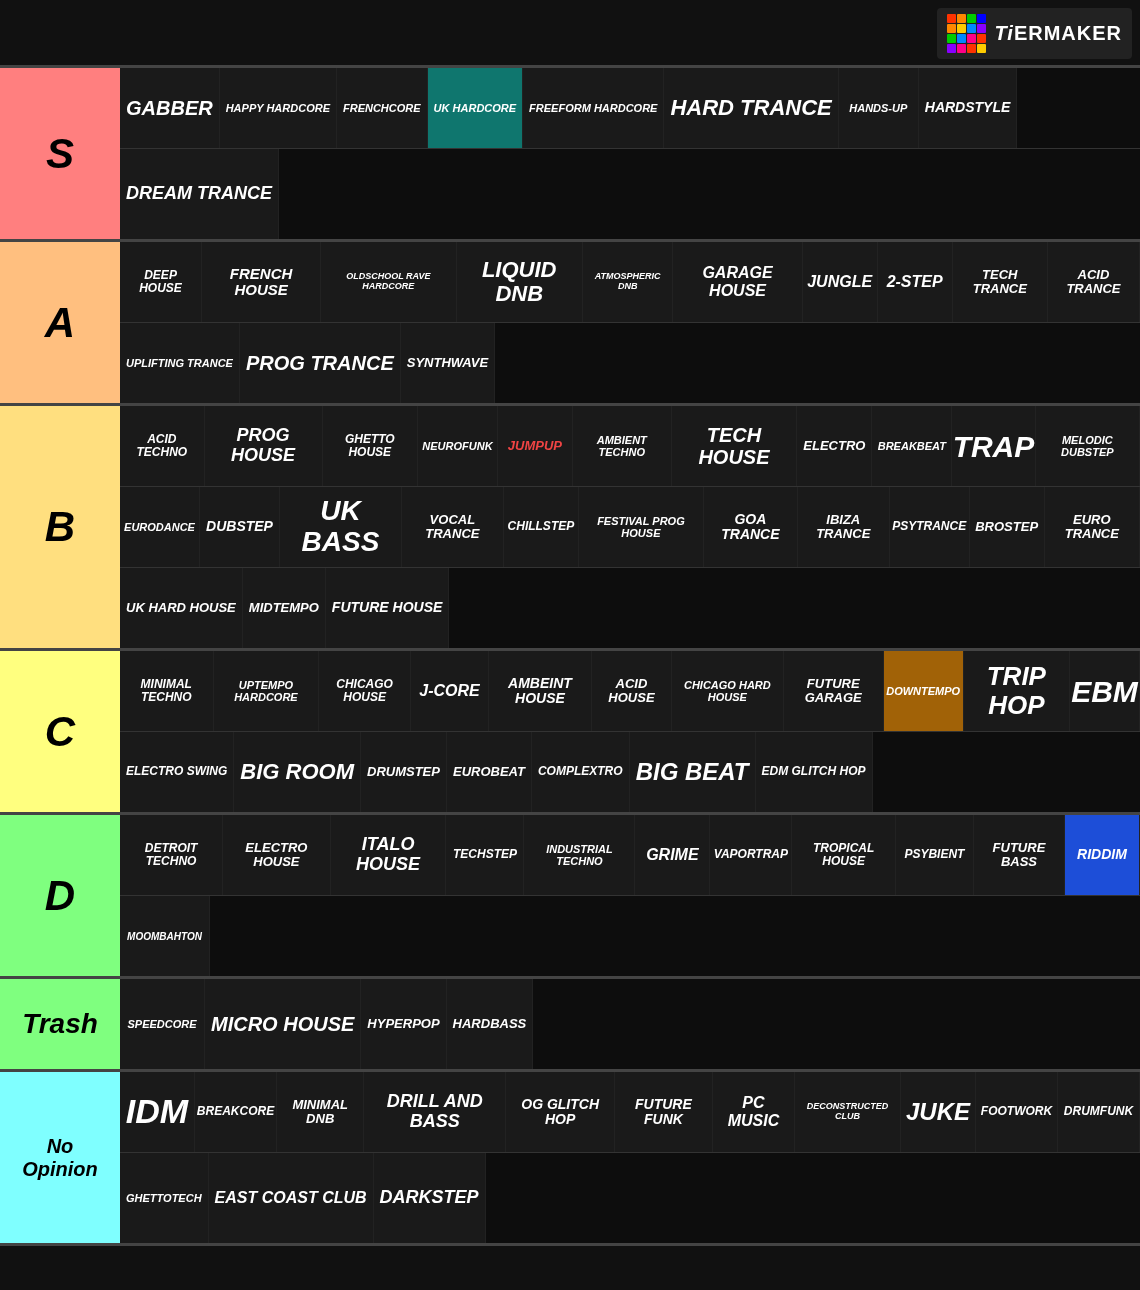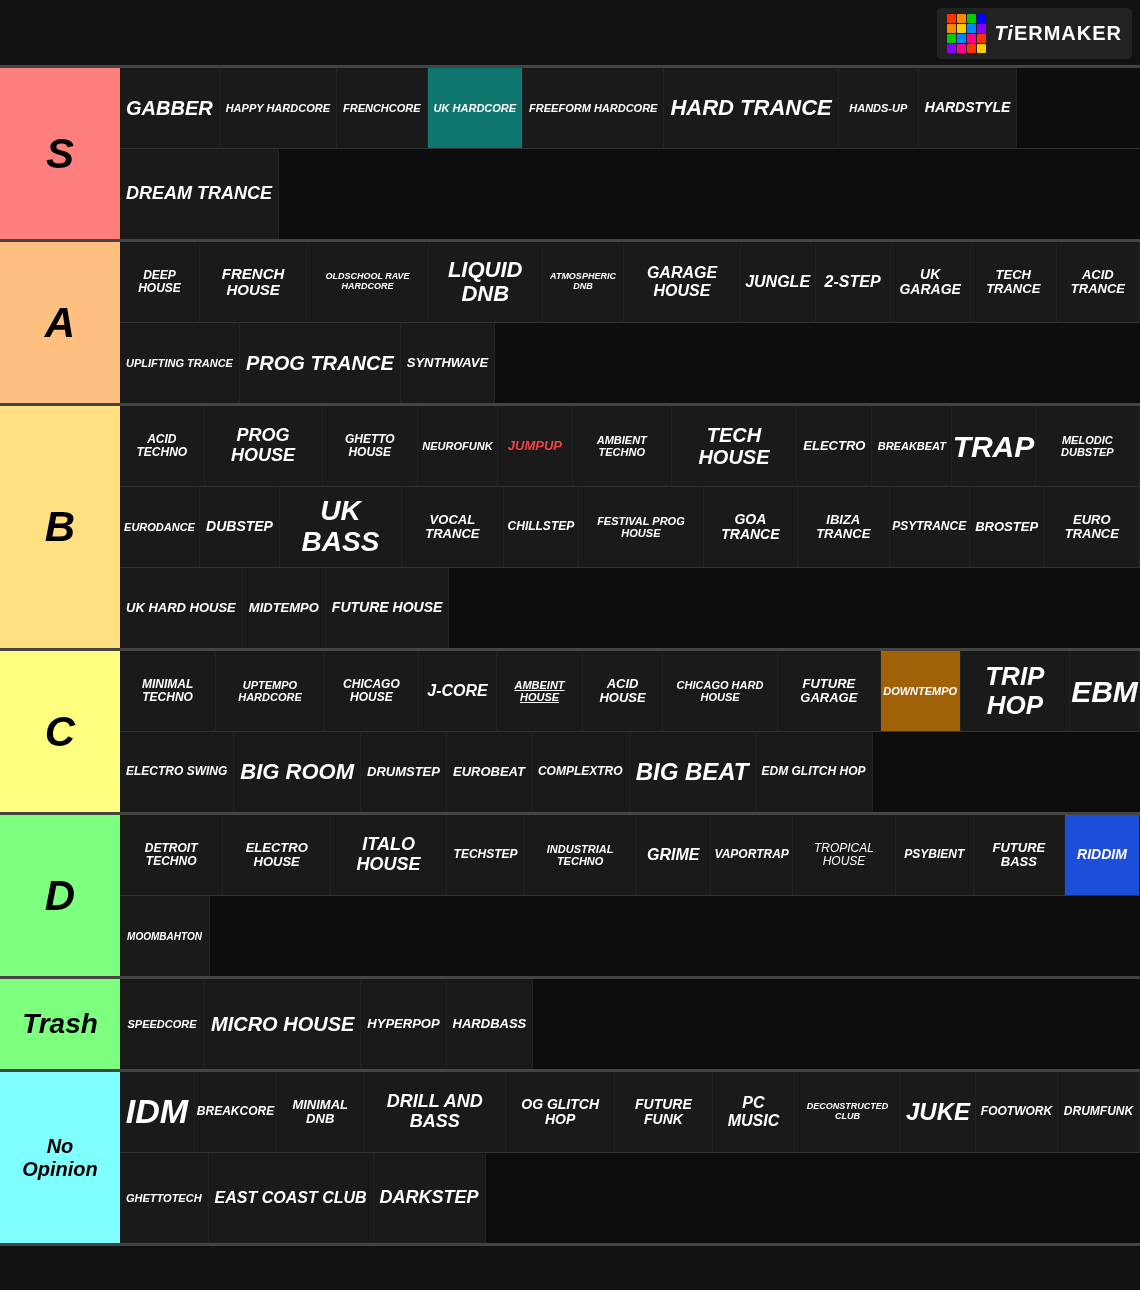--- a/index.html
+++ b/index.html
@@ -71,21 +71,20 @@
     <div style="flex:1; display:flex; flex-direction:column; background:#111;">
       <div style="display:flex; border-bottom:1px solid #333;">
         <div style="display:flex;align-items:center;justify-content:center;text-align:center;padding:4px 6px;border-right:1px solid #222;min-width:80px;min-height:80px;color:white;font-style:italic;font-weight:bold;text-transform:uppercase;line-height:1.1;background:#1a1a1a;font-size:12px;">DEEP HOUSE</div>
         <div style="display:flex;align-items:center;justify-content:center;text-align:center;padding:4px 6px;border-right:1px solid #222;min-width:85px;min-height:80px;color:white;font-style:italic;font-weight:bold;text-transform:uppercase;line-height:1.1;background:#1a1a1a;font-size:15px;">FRENCH HOUSE</div>
         <div style="display:flex;align-items:center;justify-content:center;text-align:center;padding:4px 6px;border-right:1px solid #222;min-width:85px;min-height:80px;color:white;font-style:italic;font-weight:bold;text-transform:uppercase;line-height:1.1;background:#1a1a1a;font-size:9px;">OLDSCHOOL RAVE HARDCORE</div>
         <div style="display:flex;align-items:center;justify-content:center;text-align:center;padding:4px 6px;border-right:1px solid #222;min-width:90px;min-height:80px;color:white;font-style:italic;font-weight:bold;text-transform:uppercase;line-height:1.1;background:#1a1a1a;font-size:22px;">LIQUID DnB</div>
         <div style="display:flex;align-items:center;justify-content:center;text-align:center;padding:4px 6px;border-right:1px solid #222;min-width:80px;min-height:80px;color:white;font-style:italic;font-weight:bold;text-transform:uppercase;line-height:1.1;background:#1a1a1a;font-size:9px;">ATMOSPHERIC DnB</div>
         <div style="display:flex;align-items:center;justify-content:center;text-align:center;padding:4px 6px;border-right:1px solid #222;min-width:85px;min-height:80px;color:white;font-style:italic;font-weight:bold;text-transform:uppercase;line-height:1.1;background:#1a1a1a;font-size:16px;">GARAGE HOUSE</div>
         <div style="display:flex;align-items:center;justify-content:center;text-align:center;padding:4px 6px;border-right:1px solid #222;min-width:75px;min-height:80px;color:white;font-style:italic;font-weight:bold;text-transform:uppercase;line-height:1.1;background:#1a1a1a;font-size:16px;">JUNGLE</div>
         <div style="display:flex;align-items:center;justify-content:center;text-align:center;padding:4px 6px;border-right:1px solid #222;min-width:75px;min-height:80px;color:white;font-style:italic;font-weight:bold;text-transform:uppercase;line-height:1.1;background:#1a1a1a;font-size:16px;">2-STEP</div>
-        <div style="display:flex;align-items:center;justify-content:center;text-align:center;padding:4px 6px;border-right:1px solid #222;min-width:80px;min-height:80px;color:white;font-style:italic;font-weight:bold;text-transform:uppercase;line-height:1.1;background:#1a1a1a;font-size:14px;">UK GARAGE</div>
         <div style="display:flex;align-items:center;justify-content:center;text-align:center;padding:4px 6px;border-right:1px solid #222;min-width:80px;min-height:80px;color:white;font-style:italic;font-weight:bold;text-transform:uppercase;line-height:1.1;background:#1a1a1a;font-size:13px;">TECH TRANCE</div>
         <div style="display:flex;align-items:center;justify-content:center;text-align:center;padding:4px 6px;border-right:1px solid #222;min-width:80px;min-height:80px;color:white;font-style:italic;font-weight:bold;text-transform:uppercase;line-height:1.1;background:#1a1a1a;font-size:13px;">ACID TRANCE</div>
       </div>
       <div style="display:flex; min-height:80px;">
         <div style="display:flex;align-items:center;justify-content:center;text-align:center;padding:4px 6px;border-right:1px solid #222;min-width:85px;min-height:80px;color:white;font-style:italic;font-weight:bold;text-transform:uppercase;line-height:1.1;background:#1a1a1a;font-size:11px;">UPLIFTING TRANCE</div>
         <div style="display:flex;align-items:center;justify-content:center;text-align:center;padding:4px 6px;border-right:1px solid #222;min-width:85px;min-height:80px;color:white;font-style:italic;font-weight:bold;text-transform:uppercase;line-height:1.1;background:#1a1a1a;font-size:20px;">PROG TRANCE</div>
         <div style="display:flex;align-items:center;justify-content:center;text-align:center;padding:4px 6px;border-right:1px solid #222;min-width:85px;min-height:80px;color:white;font-style:italic;font-weight:bold;text-transform:uppercase;line-height:1.1;background:#1a1a1a;font-size:13px;">SYNTHWAVE</div>
         <div style="flex:1; background:#0d0d0d;"></div>
       </div>
     </div>
@@ -130,21 +129,21 @@
   </div>
 
   <div style="display:flex; border-bottom:3px solid #444;">
     <div style="width:120px; min-width:120px; background:#ffff7f; display:flex; align-items:center; justify-content:center; font-size:42px; font-weight:bold; font-style:italic; color:#000;">C</div>
     <div style="flex:1; display:flex; flex-direction:column; background:#111;">
       <div style="display:flex; border-bottom:1px solid #333;">
         <div style="display:flex;align-items:center;justify-content:center;text-align:center;padding:4px 6px;border-right:1px solid #222;min-width:82px;min-height:80px;color:white;font-style:italic;font-weight:bold;text-transform:uppercase;line-height:1.1;background:#1a1a1a;font-size:12px;">MINIMAL TECHNO</div>
         <div style="display:flex;align-items:center;justify-content:center;text-align:center;padding:4px 6px;border-right:1px solid #222;min-width:82px;min-height:80px;color:white;font-style:italic;font-weight:bold;text-transform:uppercase;line-height:1.1;background:#1a1a1a;font-size:11px;">UPTEMPO HARDCORE</div>
         <div style="display:flex;align-items:center;justify-content:center;text-align:center;padding:4px 6px;border-right:1px solid #222;min-width:82px;min-height:80px;color:white;font-style:italic;font-weight:bold;text-transform:uppercase;line-height:1.1;background:#1a1a1a;font-size:12px;">CHICAGO HOUSE</div>
         <div style="display:flex;align-items:center;justify-content:center;text-align:center;padding:4px 6px;border-right:1px solid #222;min-width:78px;min-height:80px;color:white;font-style:italic;font-weight:bold;text-transform:uppercase;line-height:1.1;background:#1a1a1a;font-size:16px;">J-CORE</div>
-        <div style="display:flex;align-items:center;justify-content:center;text-align:center;padding:4px 6px;border-right:1px solid #222;min-width:82px;min-height:80px;color:white;font-style:italic;font-weight:bold;text-transform:uppercase;line-height:1.1;background:#1a1a1a;font-size:11px;text-decoration:underline;">AMBEINT HOUSE</div>
+        <div style="display:flex;align-items:center;justify-content:center;text-align:center;padding:4px 6px;border-right:1px solid #222;min-width:82px;min-height:80px;color:white;font-style:italic;font-weight:bold;text-transform:uppercase;line-height:1.1;background:#1a1a1a;font-size:14px;">AMBEINT HOUSE</div>
         <div style="display:flex;align-items:center;justify-content:center;text-align:center;padding:4px 6px;border-right:1px solid #222;min-width:80px;min-height:80px;color:white;font-style:italic;font-weight:bold;text-transform:uppercase;line-height:1.1;background:#1a1a1a;font-size:13px;">ACID HOUSE</div>
         <div style="display:flex;align-items:center;justify-content:center;text-align:center;padding:4px 6px;border-right:1px solid #222;min-width:82px;min-height:80px;color:white;font-style:italic;font-weight:bold;text-transform:uppercase;line-height:1.1;background:#1a1a1a;font-size:11px;">CHICAGO HARD HOUSE</div>
         <div style="display:flex;align-items:center;justify-content:center;text-align:center;padding:4px 6px;border-right:1px solid #222;min-width:82px;min-height:80px;color:white;font-style:italic;font-weight:bold;text-transform:uppercase;line-height:1.1;background:#1a1a1a;font-size:13px;">FUTURE GARAGE</div>
         <div style="display:flex;align-items:center;justify-content:center;text-align:center;padding:4px 6px;border-right:1px solid #222;min-width:80px;min-height:80px;color:white;font-style:italic;font-weight:bold;text-transform:uppercase;line-height:1.1;background:#a16207;font-size:11px;">DOWNTEMPO</div>
         <div style="display:flex;align-items:center;justify-content:center;text-align:center;padding:4px 6px;border-right:1px solid #222;min-width:85px;min-height:80px;color:white;font-style:italic;font-weight:bold;text-transform:uppercase;line-height:1.1;background:#1a1a1a;font-size:26px;">TRIP HOP</div>
         <div style="display:flex;align-items:center;justify-content:center;text-align:center;padding:4px 6px;border-right:1px solid #222;min-width:70px;min-height:80px;color:white;font-style:italic;font-weight:bold;text-transform:uppercase;line-height:1.1;background:#1a1a1a;font-size:30px;">EBM</div>
       </div>
       <div style="display:flex; min-height:80px;">
         <div style="display:flex;align-items:center;justify-content:center;text-align:center;padding:4px 6px;border-right:1px solid #222;min-width:82px;min-height:80px;color:white;font-style:italic;font-weight:bold;text-transform:uppercase;line-height:1.1;background:#1a1a1a;font-size:12px;">ELECTRO SWING</div>
         <div style="display:flex;align-items:center;justify-content:center;text-align:center;padding:4px 6px;border-right:1px solid #222;min-width:82px;min-height:80px;color:white;font-style:italic;font-weight:bold;text-transform:uppercase;line-height:1.1;background:#1a1a1a;font-size:22px;">BIG ROOM</div>
@@ -162,21 +161,21 @@
     <div style="width:120px; min-width:120px; background:#7fff7f; display:flex; align-items:center; justify-content:center; font-size:42px; font-weight:bold; font-style:italic; color:#000;">D</div>
     <div style="flex:1; display:flex; flex-direction:column; background:#111;">
       <div style="display:flex; border-bottom:1px solid #333;">
         <div style="display:flex;align-items:center;justify-content:center;text-align:center;padding:4px 6px;border-right:1px solid #222;min-width:82px;min-height:80px;color:white;font-style:italic;font-weight:bold;text-transform:uppercase;line-height:1.1;background:#1a1a1a;font-size:12px;">DETROIT TECHNO</div>
         <div style="display:flex;align-items:center;justify-content:center;text-align:center;padding:4px 6px;border-right:1px solid #222;min-width:82px;min-height:80px;color:white;font-style:italic;font-weight:bold;text-transform:uppercase;line-height:1.1;background:#1a1a1a;font-size:13px;">ELECTRO HOUSE</div>
         <div style="display:flex;align-items:center;justify-content:center;text-align:center;padding:4px 6px;border-right:1px solid #222;min-width:82px;min-height:80px;color:white;font-style:italic;font-weight:bold;text-transform:uppercase;line-height:1.1;background:#1a1a1a;font-size:18px;">ITALO HOUSE</div>
         <div style="display:flex;align-items:center;justify-content:center;text-align:center;padding:4px 6px;border-right:1px solid #222;min-width:78px;min-height:80px;color:white;font-style:italic;font-weight:bold;text-transform:uppercase;line-height:1.1;background:#1a1a1a;font-size:12px;">TECHSTEP</div>
         <div style="display:flex;align-items:center;justify-content:center;text-align:center;padding:4px 6px;border-right:1px solid #222;min-width:82px;min-height:80px;color:white;font-style:italic;font-weight:bold;text-transform:uppercase;line-height:1.1;background:#1a1a1a;font-size:11px;">INDUSTRIAL TECHNO</div>
         <div style="display:flex;align-items:center;justify-content:center;text-align:center;padding:4px 6px;border-right:1px solid #222;min-width:75px;min-height:80px;color:white;font-style:italic;font-weight:bold;text-transform:uppercase;line-height:1.1;background:#1a1a1a;font-size:16px;">GRIME</div>
         <div style="display:flex;align-items:center;justify-content:center;text-align:center;padding:4px 6px;border-right:1px solid #222;min-width:82px;min-height:80px;color:white;font-style:italic;font-weight:bold;text-transform:uppercase;line-height:1.1;background:#1a1a1a;font-size:12px;">VAPORTRAP</div>
-        <div style="display:flex;align-items:center;justify-content:center;text-align:center;padding:4px 6px;border-right:1px solid #222;min-width:82px;min-height:80px;color:white;font-style:italic;font-weight:normal;text-transform:uppercase;line-height:1.1;background:#1a1a1a;font-size:12px;">TROPICAL HOUSE</div>
+        <div style="display:flex;align-items:center;justify-content:center;text-align:center;padding:4px 6px;border-right:1px solid #222;min-width:82px;min-height:80px;color:white;font-style:italic;font-weight:bold;text-transform:uppercase;line-height:1.1;background:#1a1a1a;font-size:12px;">TROPICAL HOUSE</div>
         <div style="display:flex;align-items:center;justify-content:center;text-align:center;padding:4px 6px;border-right:1px solid #222;min-width:78px;min-height:80px;color:white;font-style:italic;font-weight:bold;text-transform:uppercase;line-height:1.1;background:#1a1a1a;font-size:12px;">PSYBIENT</div>
         <div style="display:flex;align-items:center;justify-content:center;text-align:center;padding:4px 6px;border-right:1px solid #222;min-width:82px;min-height:80px;color:white;font-style:italic;font-weight:bold;text-transform:uppercase;line-height:1.1;background:#1a1a1a;font-size:13px;">FUTURE BASS</div>
         <div style="display:flex;align-items:center;justify-content:center;text-align:center;padding:4px 6px;border-right:1px solid #222;min-width:75px;min-height:80px;color:white;font-style:italic;font-weight:bold;text-transform:uppercase;line-height:1.1;background:#1d4ed8;font-size:14px;">RIDDIM</div>
       </div>
       <div style="display:flex; min-height:80px;">
         <div style="display:flex;align-items:center;justify-content:center;text-align:center;padding:4px 6px;border-right:1px solid #222;min-width:90px;min-height:80px;color:white;font-style:italic;font-weight:bold;text-transform:uppercase;line-height:1.1;background:#1a1a1a;font-size:10px;">MOOMBAHTON</div>
         <div style="flex:1; background:#0d0d0d;"></div>
       </div>
     </div>
   </div>

